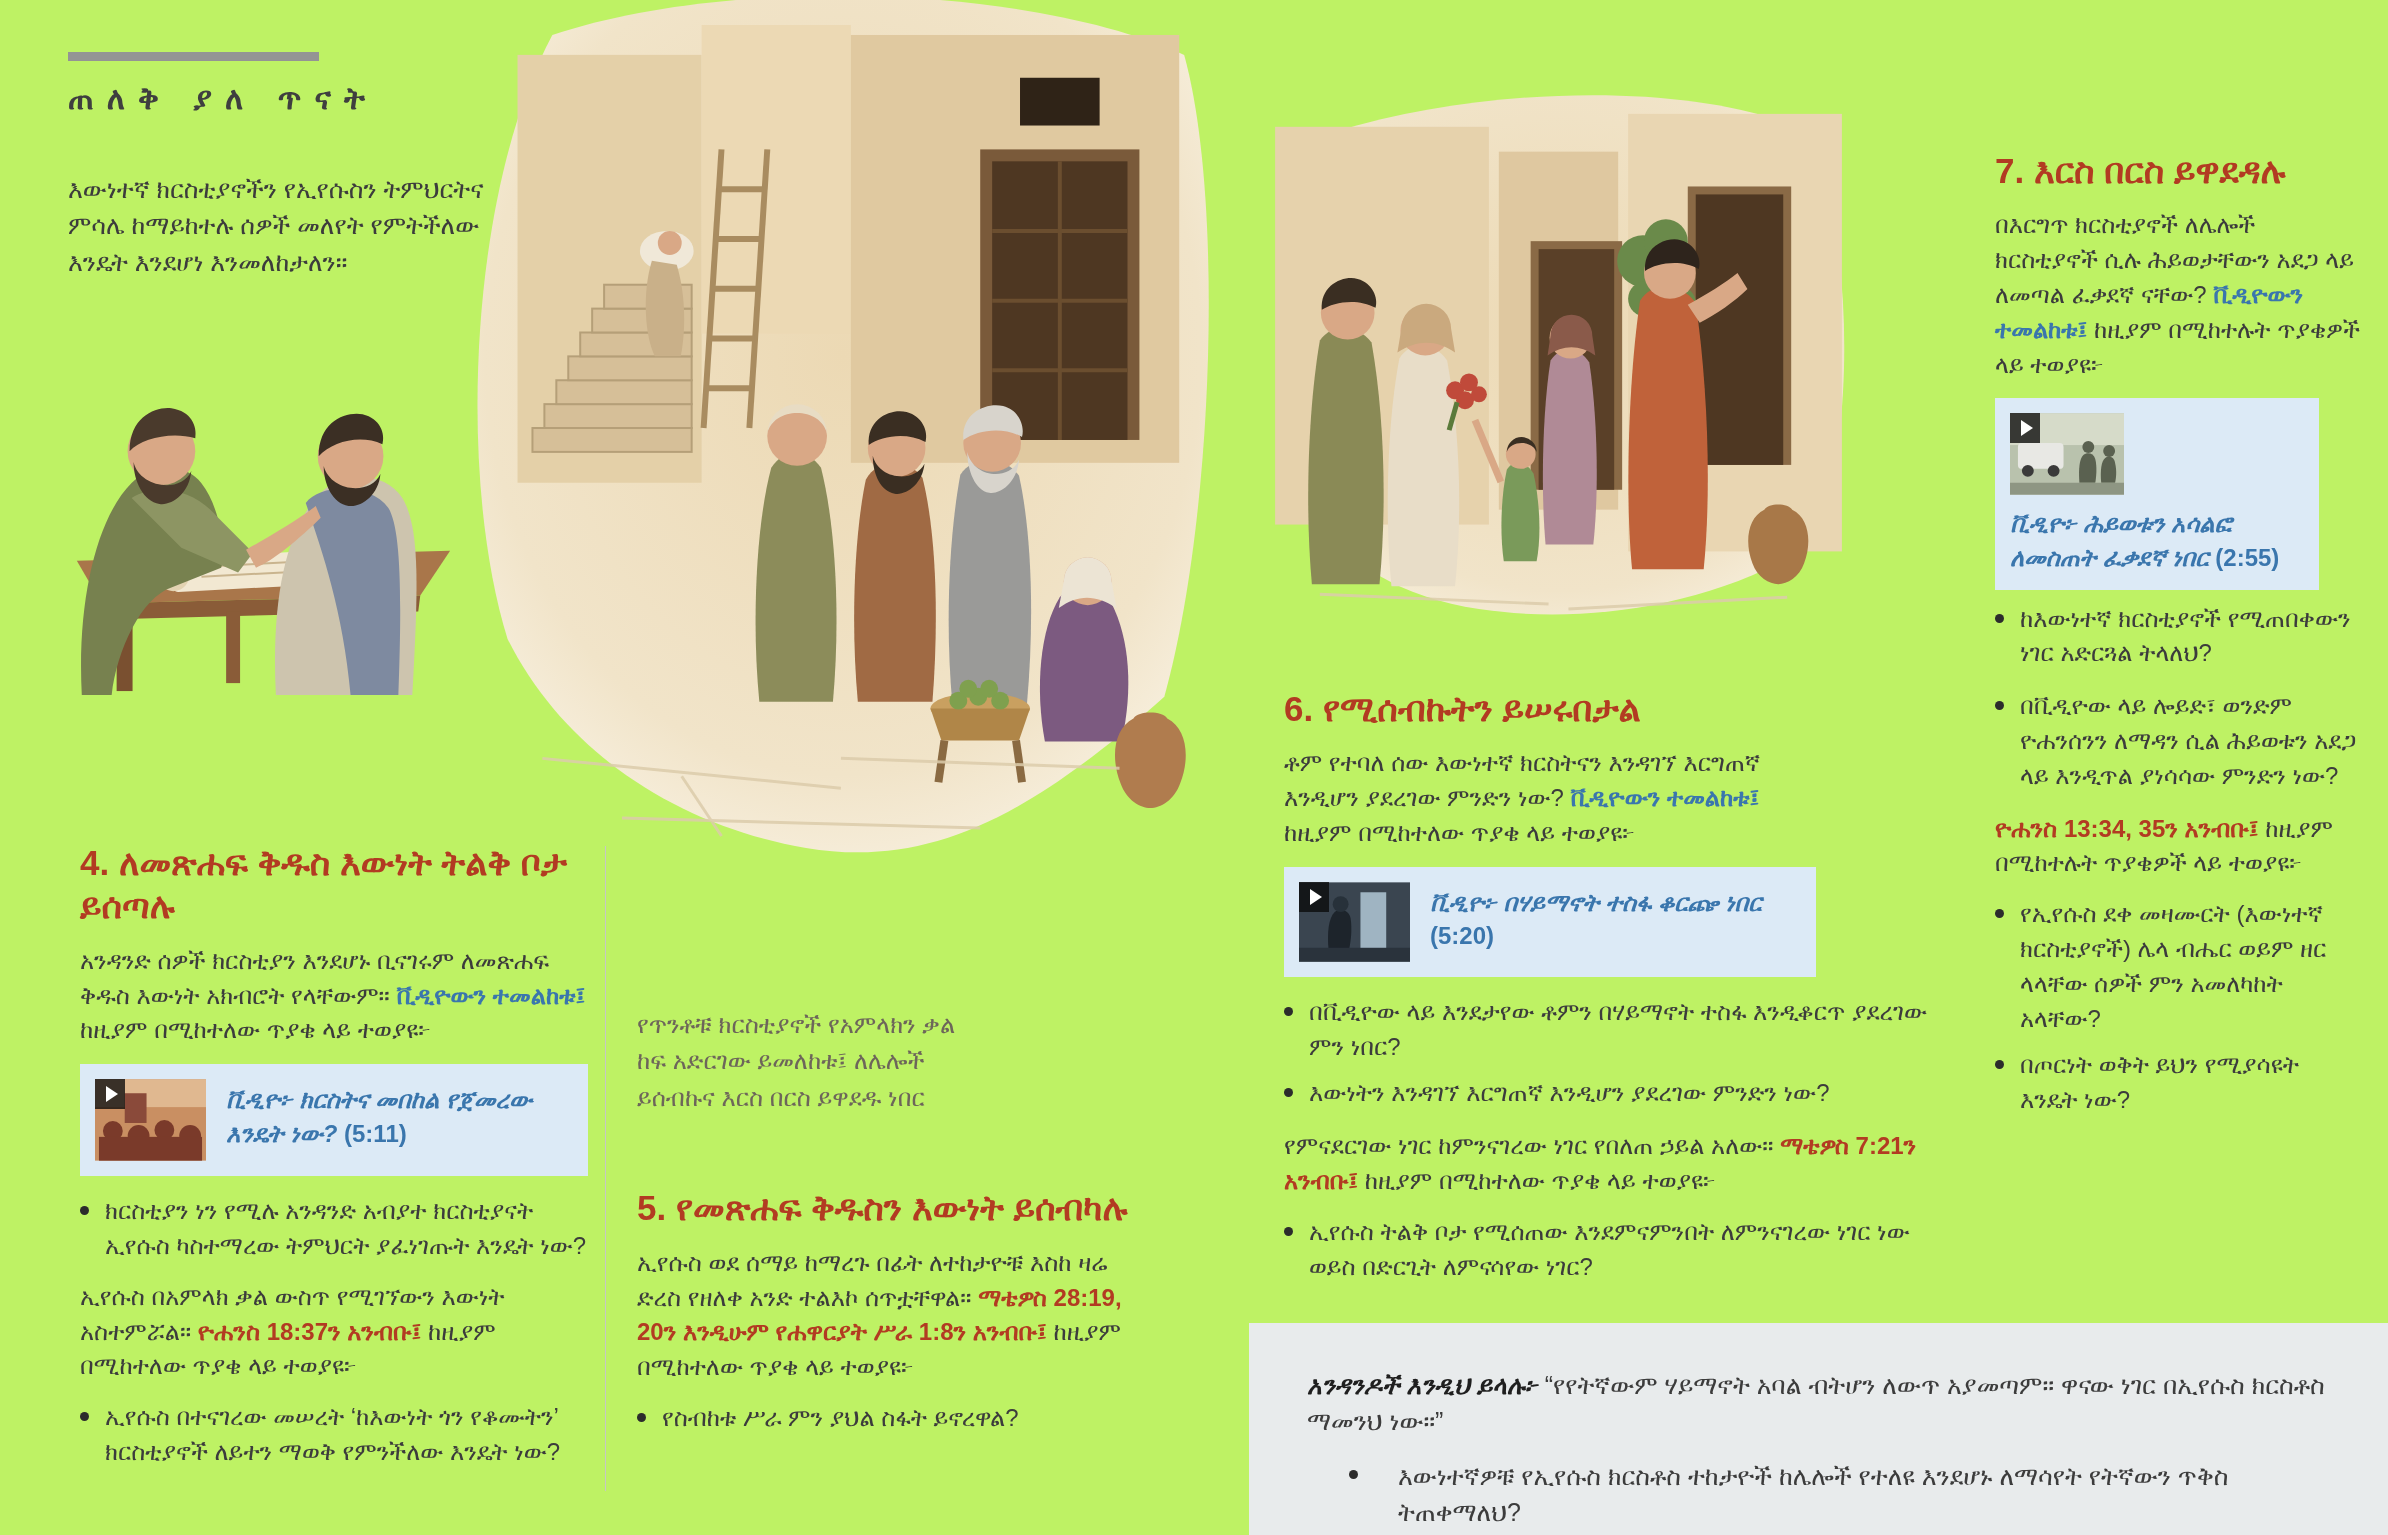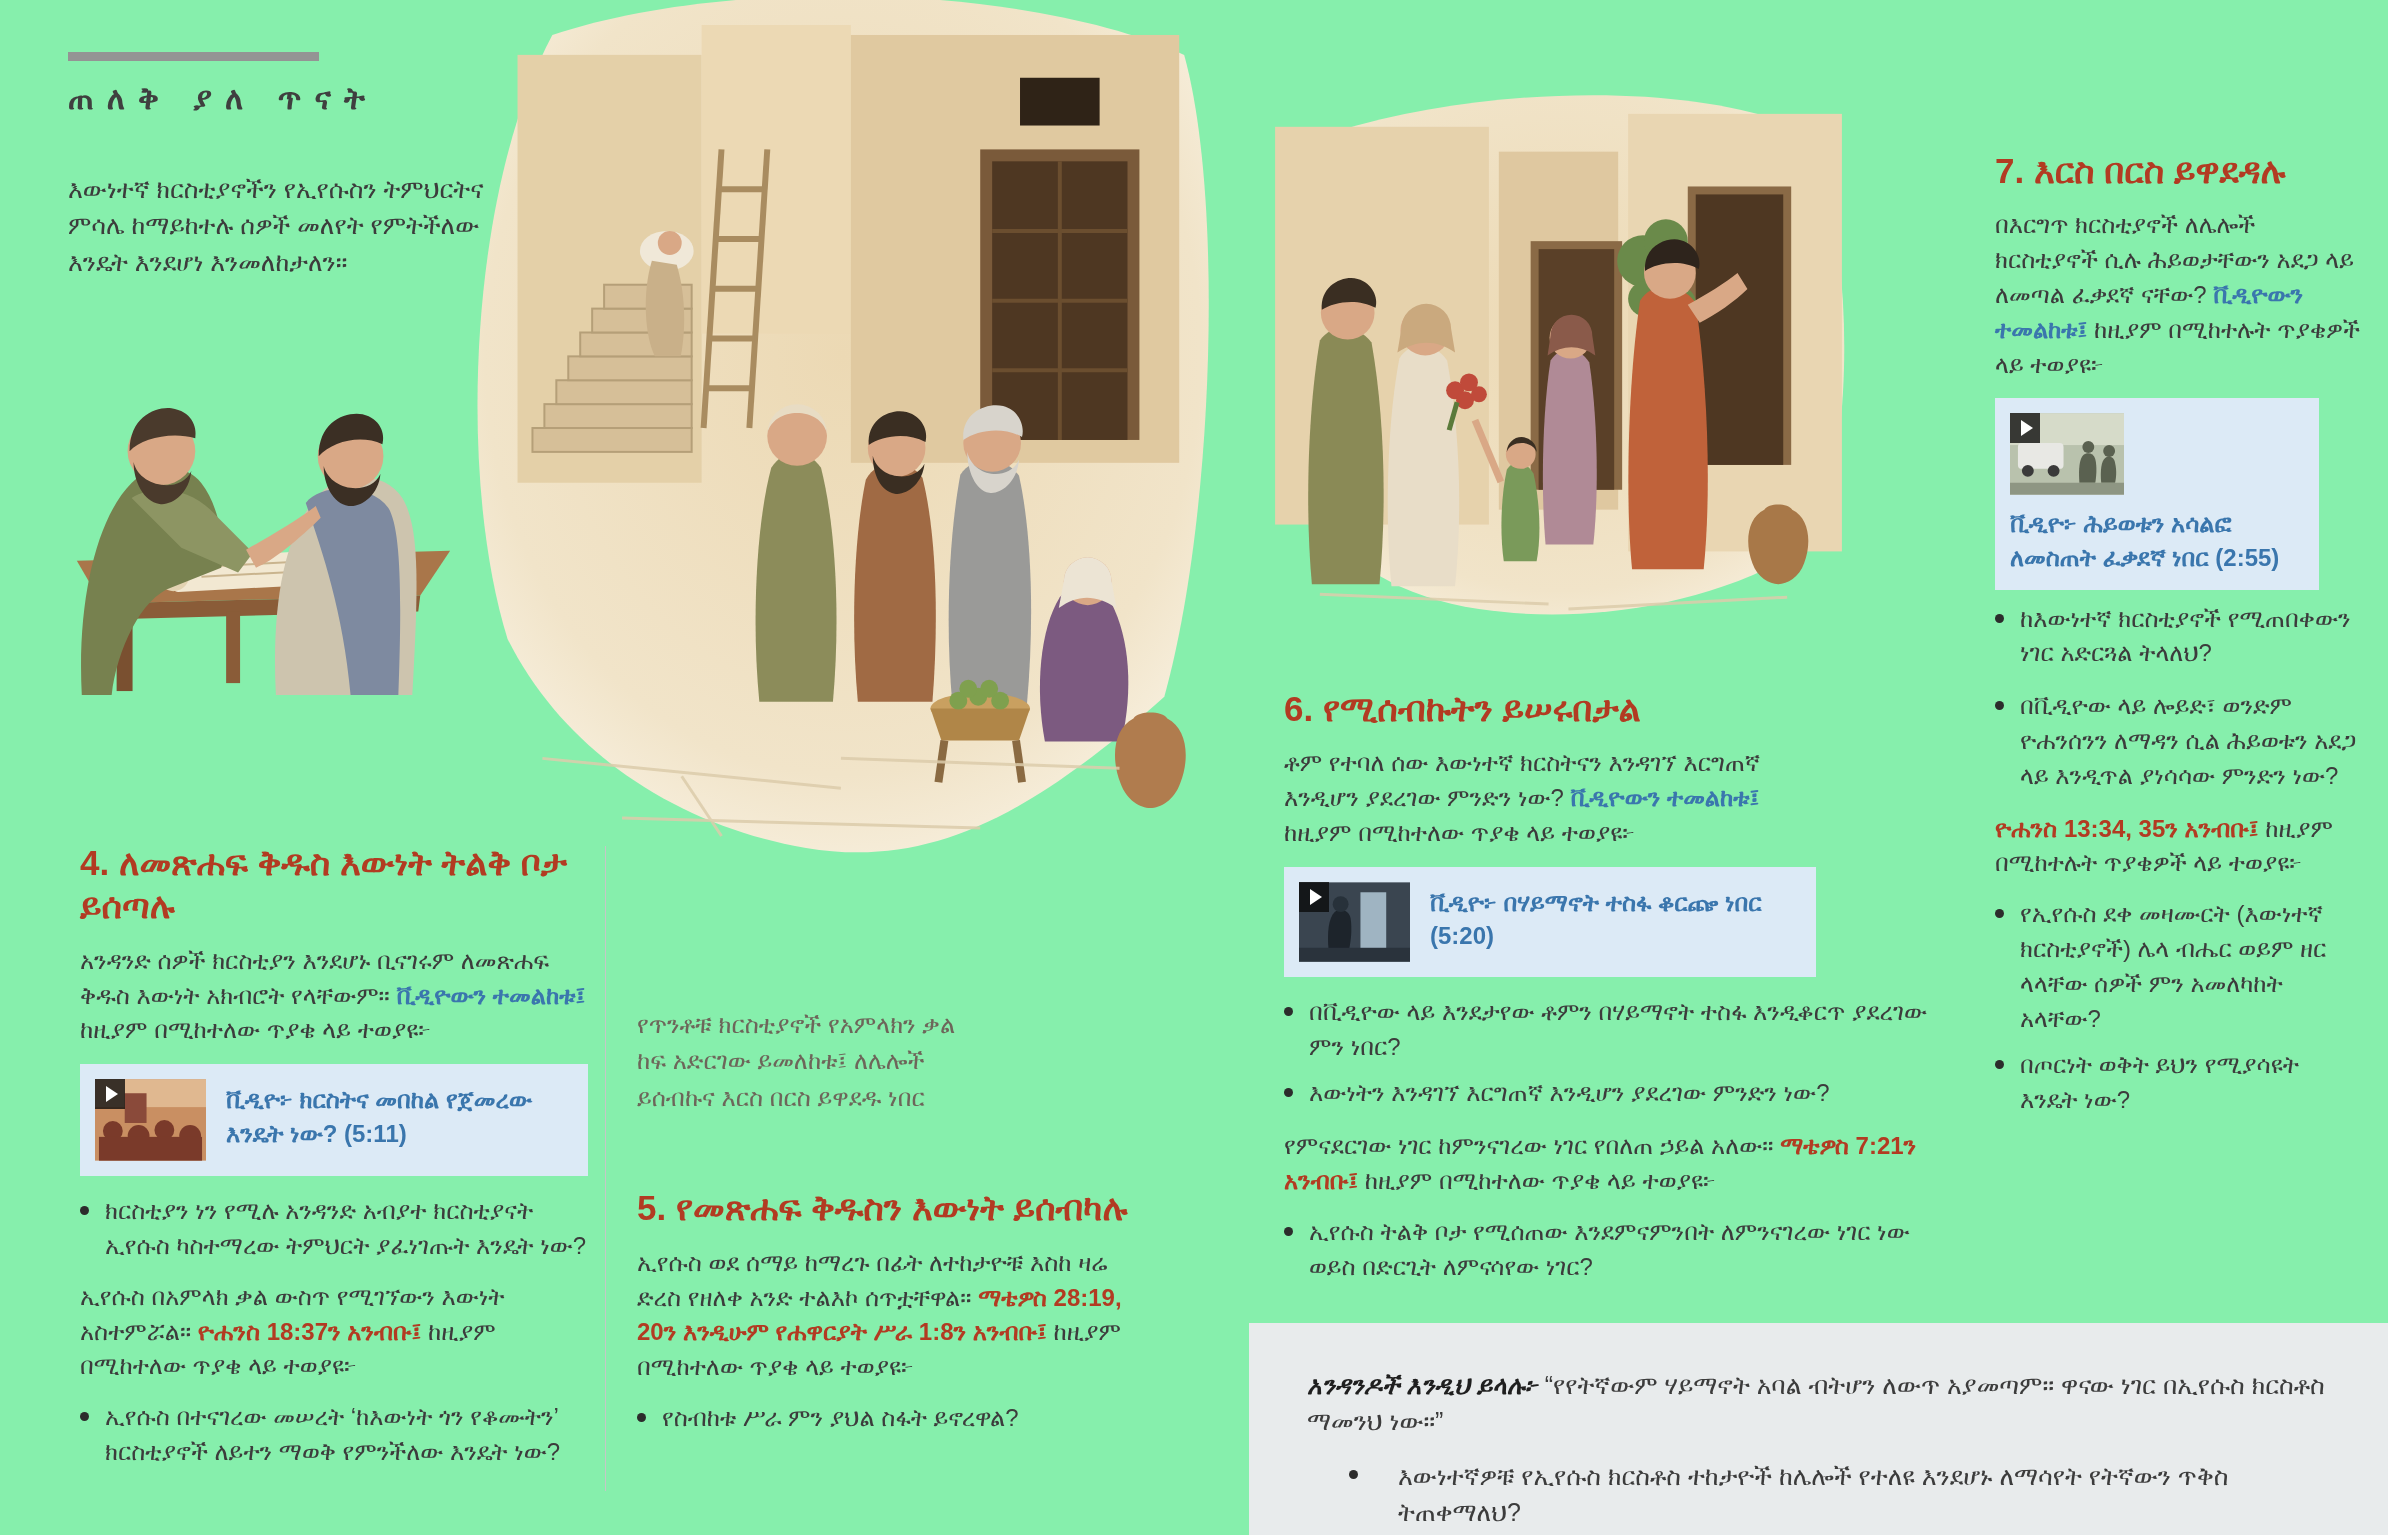--- a/index.html
+++ b/index.html
@@ -1,37 +1,37 @@
 <!DOCTYPE html>
 <html style="--accent-red: #b23b22; --link-blue: #3a76ad; --video-bg: #dceaf6; --footer-bg: #e8ebec; --kicker-bar: #949494; --body-text: #3c3c3c; --caption-text: #6d665a;"><head>
 <meta charset="utf-8">
 <style>
   html,body{margin:0;padding:0;background:#ffffff;}
   h1,h2,p{margin:0;}
-  .page{position:relative;width:2388px;height:1535px;background:#86efac;overflow:hidden;
+  .page{position:relative;width:2388px;height:1535px;background:#bef264;overflow:hidden;
         font-family:"Liberation Sans","DejaVu Sans",sans-serif;color:var(--body-text,#3c3c3c);}
   .abs{position:absolute;}
   .kicker-bar{width:251px;height:9px;background:var(--kicker-bar,#949494);}
   .kicker{margin-top:20px;font-size:31px;font-weight:bold;letter-spacing:13px;color:#3f3f3f;}
   .intro{margin-top:54px;font-size:25px;line-height:1.45;width:470px;}
   .red-heading{color:var(--accent-red,#b23b22);font-size:35px;font-weight:bold;line-height:1.24;}
   .body-text{font-size:24px;line-height:1.45;}
   .link-blue{color:var(--link-blue,#3a76ad);font-weight:bold;cursor:pointer;}
   .link-red{color:var(--accent-red,#b23b22);font-weight:bold;cursor:pointer;}
   .video-card{background:var(--video-bg,#dceaf6);display:flex;gap:20px;padding:15px;align-items:flex-start;}
   .video-card.stacked{display:block;}
   .thumb{position:relative;flex:0 0 auto;}
   .thumb svg{display:block;}
   .play-btn{position:absolute;left:0;top:0;width:30px;height:30px;background:rgba(10,10,10,.78);
             display:flex;align-items:center;justify-content:center;}
   .play-tri{width:0;height:0;border-left:12px solid #fff;border-top:8px solid transparent;
             border-bottom:8px solid transparent;margin-left:3px;}
   .vcap{font-size:24px;line-height:1.4;color:var(--link-blue,#3a76ad);padding-top:4px;}
   .stacked .vcap{padding-top:12px;}
-  .vlabel,.vtitle{font-weight:bold;}
+  .vlabel,.vtitle{font-weight:bold;font-style:italic;}
   .vdur{font-weight:bold;}
   .bullet{display:flex;gap:16px;font-size:24px;line-height:1.45;}
   .dot{flex:0 0 auto;width:9px;height:9px;border-radius:50%;background:#2c2c2c;margin-top:12px;}
   .caption{font-size:24px;line-height:1.52;color:var(--caption-text,#6d665a);width:343px;}
   .vline{width:1px;background:#c6c6c6;}
   .footer-box{background:var(--footer-bg,#e8ebec);}
   .footer-inner{padding:44px 60px 0 58px;max-width:1065px;}
   .footer-lead{font-weight:bold;font-style:italic;color:#1f1f1f;}.m12{margin-top:12px;}
   .m16{margin-top:16px;}.m18{margin-top:18px;}.m70{margin-top:70px;}
 </style>

